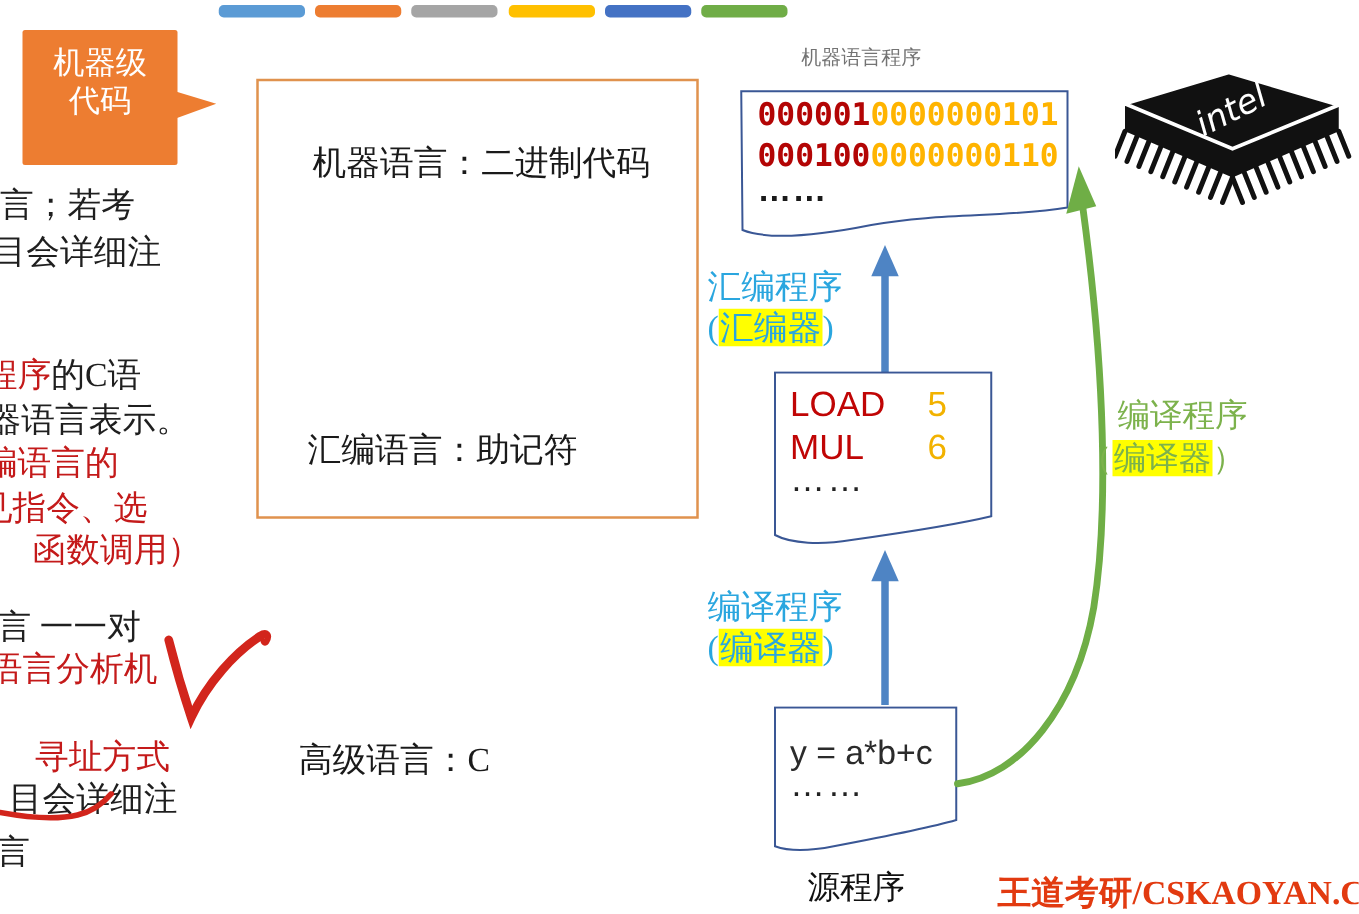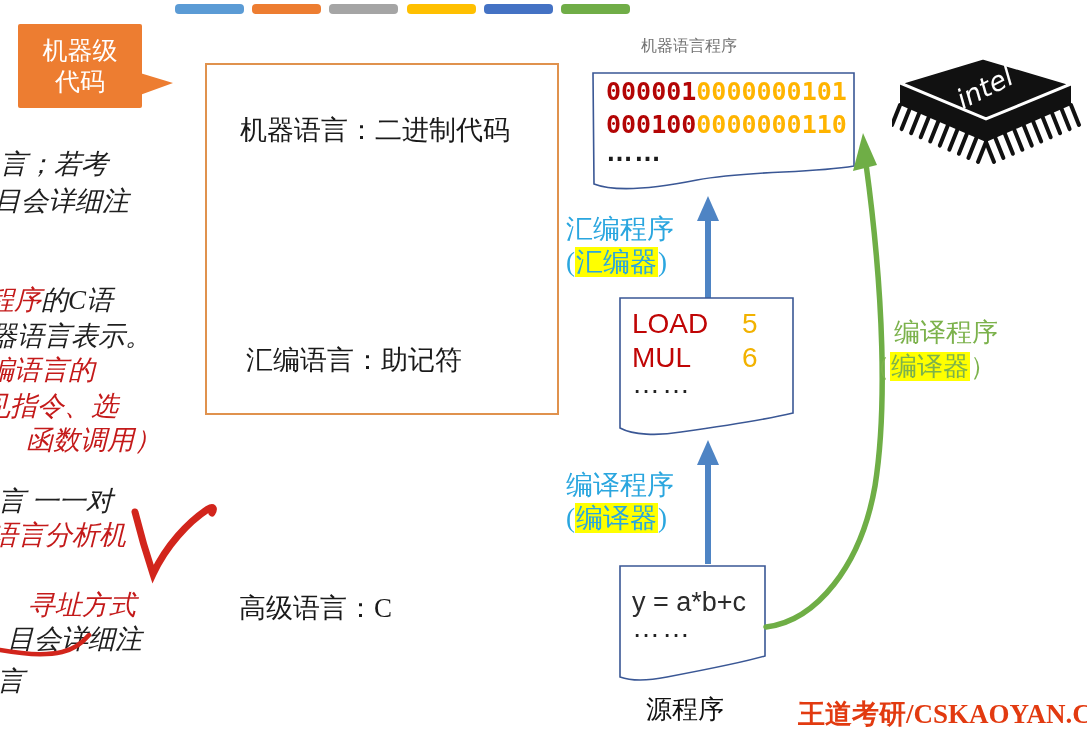--- a/index.html
+++ b/index.html
@@ -7,24 +7,24 @@
           font-family:"Liberation Serif","DejaVu Serif",serif;}
   .abs{position:absolute;white-space:nowrap;}
   .sans{font-family:"Liberation Sans","DejaVu Sans",sans-serif;}
   .mono{font-family:"DejaVu Sans Mono","Liberation Mono",monospace;}
   
   .bar{position:absolute;top:4px;height:10px;width:69px;border-radius:4px;}
   .bar1{left:175px;background:#5B9BD5;} .bar2{left:252px;background:#ED7D31;}
   .bar3{left:329px;background:#A5A5A5;} .bar4{left:407px;background:#FFC000;}
   .bar5{left:484px;background:#4472C4;} .bar6{left:561px;background:#70AD47;}
   
-  .callout{left:18px;top:24px;width:124px;height:84px;background:#ED7D31;border-radius:2px;
+  .callout{left:18px;top:24px;width:124px;height:108px;background:#ED7D31;border-radius:2px;
            color:#fff;font-size:25px;line-height:31px;text-align:center;padding-top:11px;box-sizing:border-box;}
   
-  .note{font-size:27px;color:#1f1f1f;font-style:italic;}
+  .note{font-size:27px;color:#1f1f1f;}
   .red{color:#C41A1A;}
   
   .levels-box{left:205px;top:63px;width:350px;height:348px;border:2px solid #E0924E;}
   .lvl{font-size:27px;color:#1a1a1a;}
   
   .mp-title{left:641px;top:36px;font-size:16px;color:#737373;}
   .digits{font-size:25px;font-weight:bold;letter-spacing:0px;}
   .opcode{color:#B30505;} .operand{color:#FFB400;}
   .dots-bold{font-size:27px;font-weight:bold;color:#1a1a1a;letter-spacing:1px;}
   
@@ -78,21 +78,21 @@
 
   <svg class="abs" style="left:120px;top:494px;" width="105" height="100">
     <path d="M 15 18 C 20 38, 27 62, 33 80 C 46 52, 68 28, 88 15 C 93 12, 95 14, 92 19" fill="none" stroke="#D2251C" stroke-width="7" stroke-linecap="round"></path>
   </svg>
 
   <svg class="abs" style="left:0px;top:633px;" width="100" height="26">
     <path d="M 0 17 C 22 21, 45 23, 62 19 C 75 16, 84 8, 89 2" fill="none" stroke="#D2251C" stroke-width="4.5" stroke-linecap="round"></path>
   </svg>
 
   <div class="abs levels-box"></div>
-  <div class="abs lvl" style="left:240px;top:112px;">机器语言：二进制代码</div>
+  <div class="abs lvl" style="left:250px;top:112px;">机器语言：二进制代码</div>
   <div class="abs lvl" style="left:246px;top:342px;">汇编语言：助记符</div>
   <div class="abs lvl" style="left:239px;top:590px;">高级语言：C</div>
 
   <div class="abs mp-title">机器语言程序</div>
   <svg class="abs" style="left:592px;top:72px;" width="264" height="126">
     <path d="M1 1 L262 1 L262 94 C 215 102, 160 98, 105 108 C 65 116, 25 121, 2 112 Z" fill="#fff" stroke="#3A5795" stroke-width="1.6"></path>
   </svg>
   <div class="abs mono digits" style="left:606px;top:77px;"><span class="opcode">000001</span><span class="operand">0000000101</span></div>
   <div class="abs mono digits" style="left:606px;top:110px;"><span class="opcode">000100</span><span class="operand">0000000110</span></div>
   <div class="abs sans dots-bold" style="left:606px;top:137px;">……</div>

